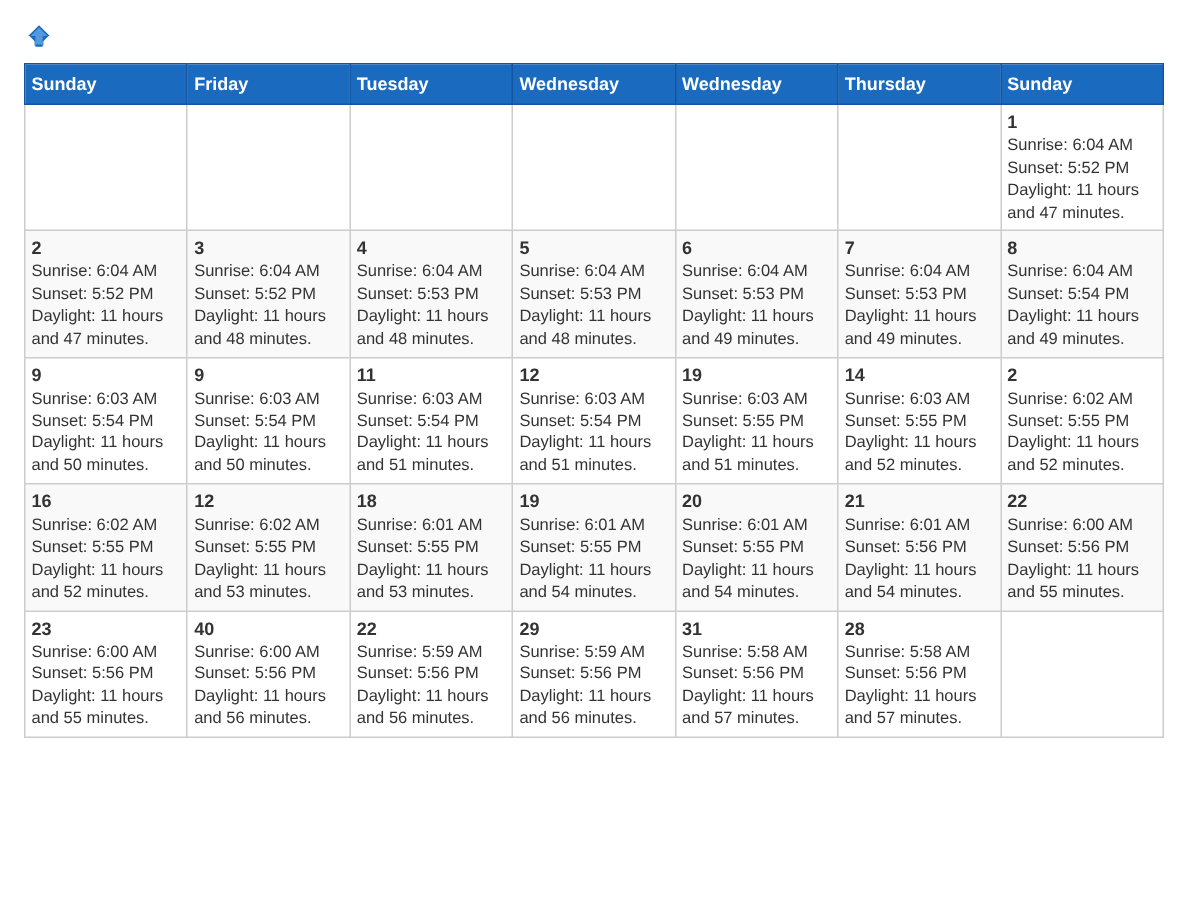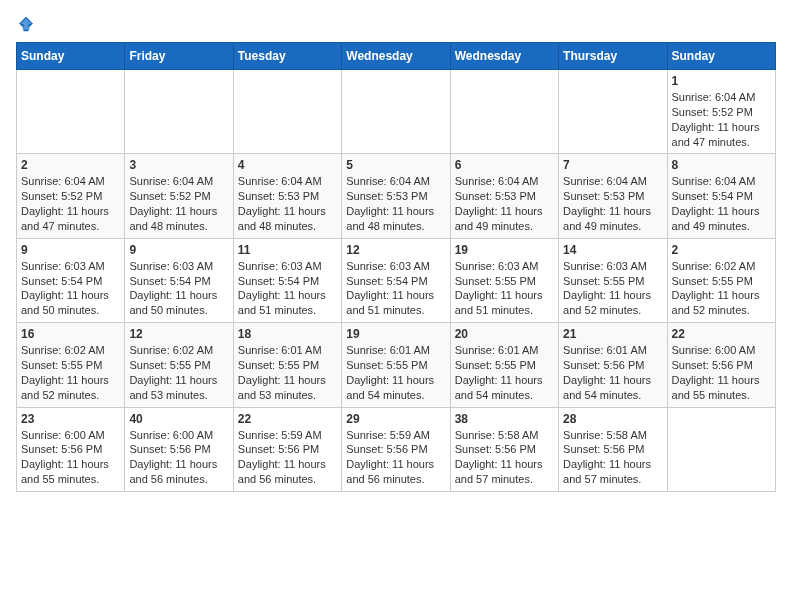--- a/index.html
+++ b/index.html
@@ -324,21 +324,21 @@
 and 56 minutes.</div>
         </td>
         <td>
           <span class="day-number">29</span>
           <div class="day-info" style="white-space: pre-line;">Sunrise: 5:59 AM
 Sunset: 5:56 PM
 Daylight: 11 hours
 and 56 minutes.</div>
         </td>
         <td>
-          <span class="day-number">38</span>
+          <span class="day-number">31</span>
           <div class="day-info" style="white-space: pre-line;">Sunrise: 5:58 AM
 Sunset: 5:56 PM
 Daylight: 11 hours
 and 57 minutes.</div>
         </td>
         <td>
           <span class="day-number">28</span>
           <div class="day-info" style="white-space: pre-line;">Sunrise: 5:58 AM
 Sunset: 5:56 PM
 Daylight: 11 hours

